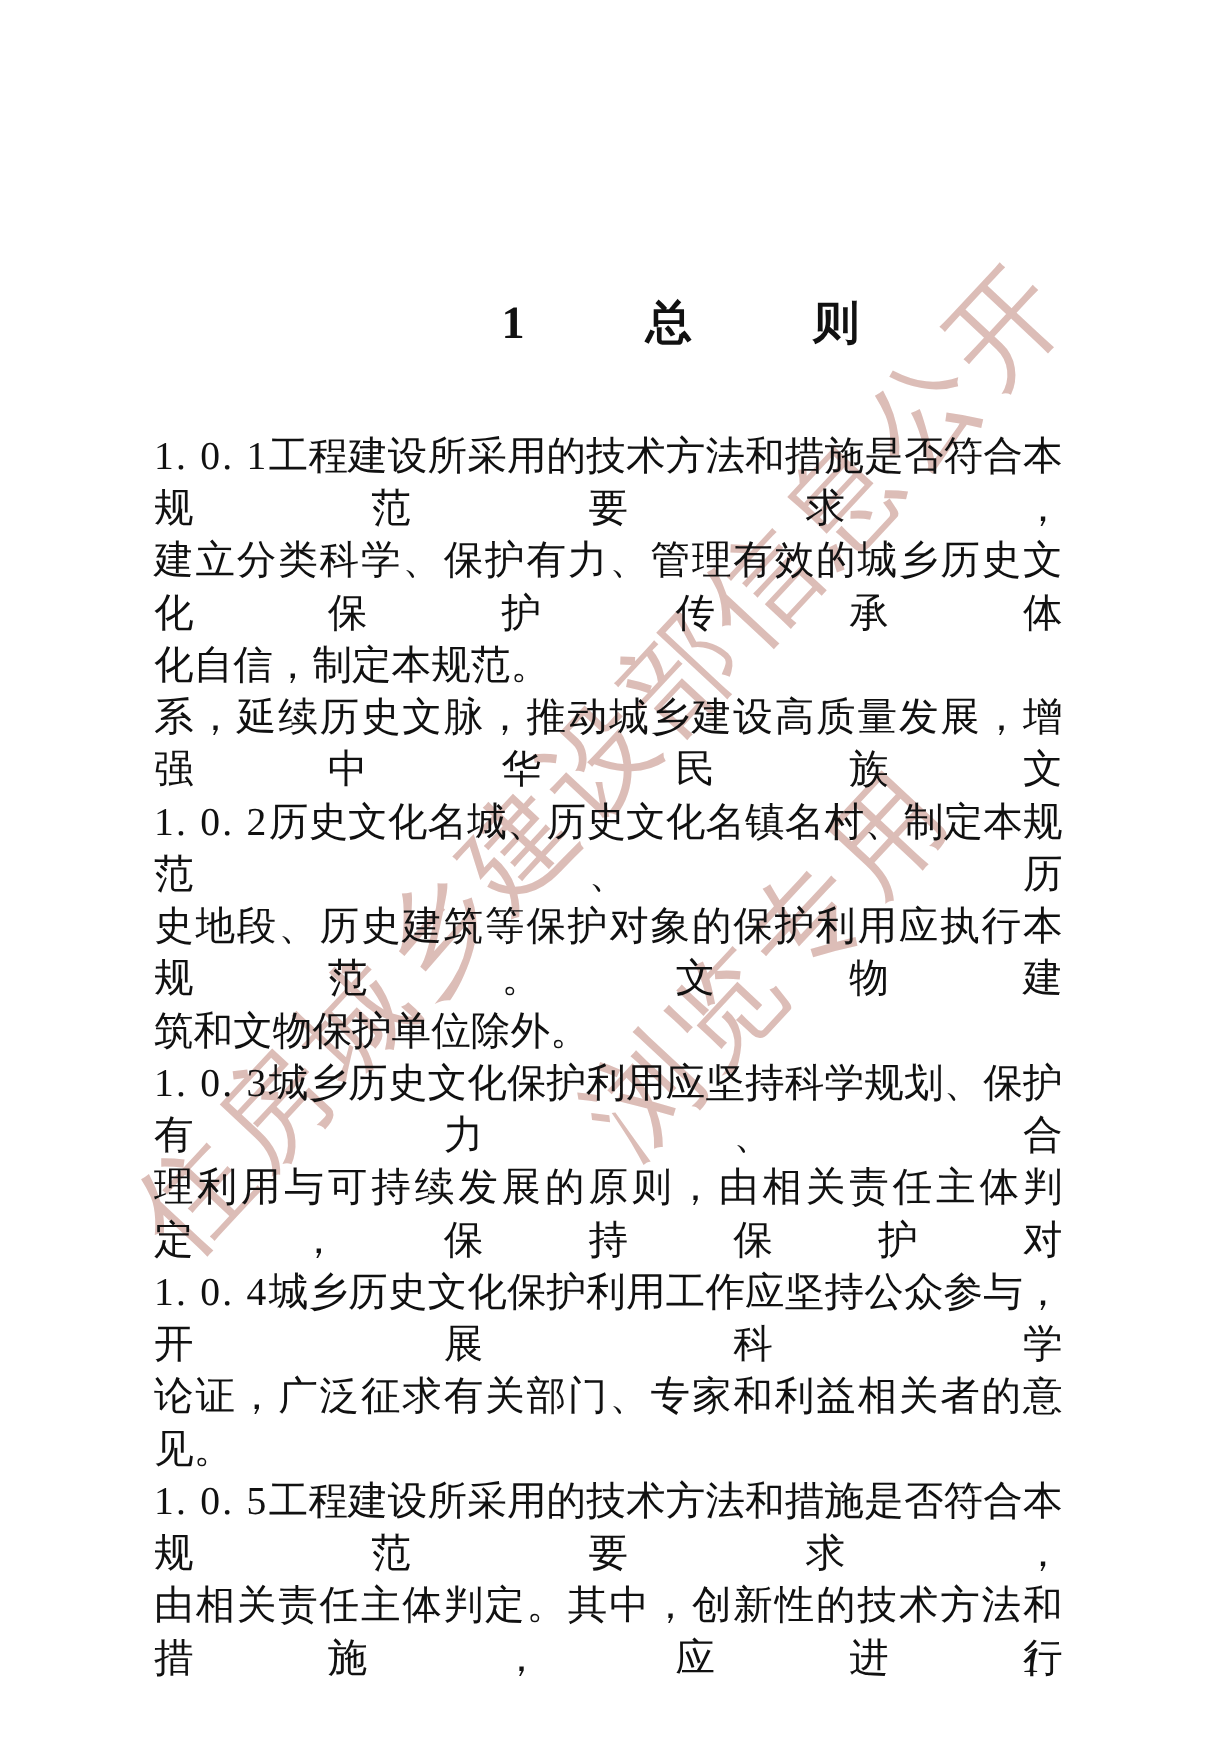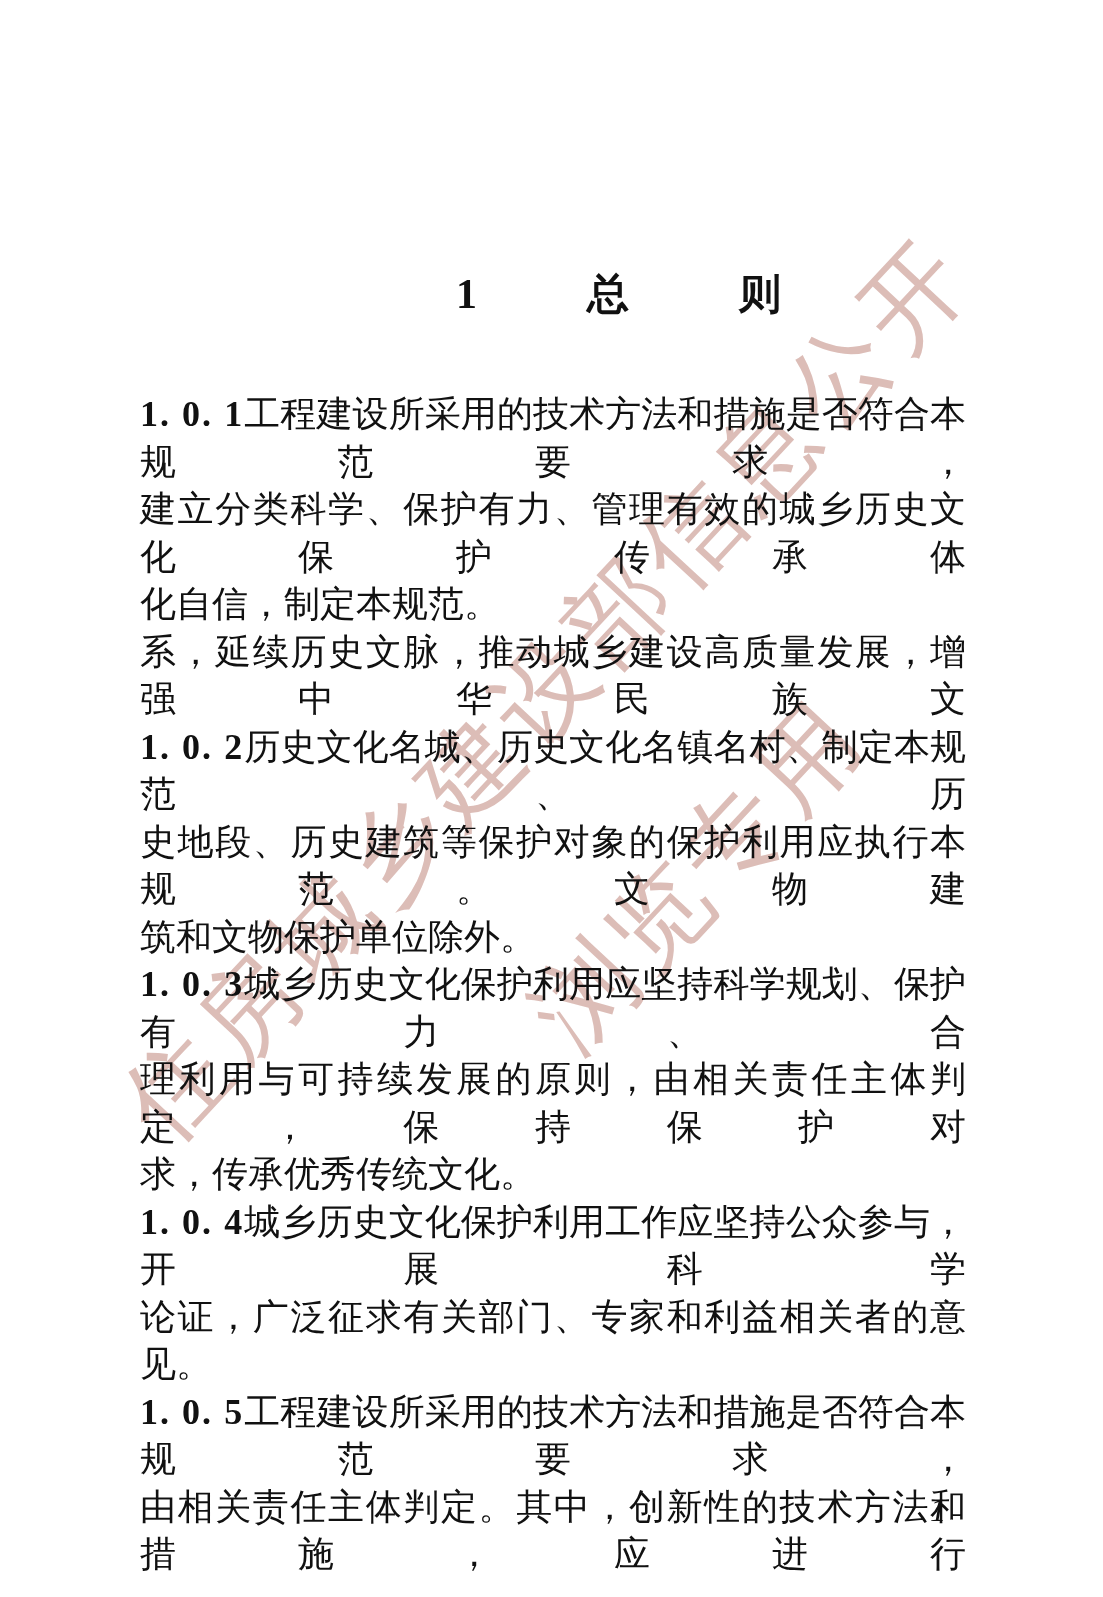--- a/index.html
+++ b/index.html
@@ -47,21 +47,21 @@
     font-size: 36px;
     line-height: 47.5px;
     z-index: 2;
   }
   .line {
     text-align: justify;
     text-align-last: justify;
   }
   .line.end { text-align-last: left; }
   .num {
-    font-weight: bold;
+    font-weight: normal;
     letter-spacing: 2px;
   }
 
   
   .page-num {
     position: absolute;
     top: 1492px; left: 930px;
     font-size: 33px;
     font-style: italic;
     z-index: 2;
@@ -90,21 +90,20 @@
 
   <div class="para">
     <div class="line"><span class="num">1. 0. 2</span><span class="lt">历史文化名城、历史文化名镇名村、制定本规范、历</span></div>
     <div class="line">史地段、历史建筑等保护对象的保护利用应执行本规范。文物建</div>
     <div class="line end">筑和文物保护单位除外。</div>
   </div>
 
   <div class="para">
     <div class="line"><span class="num">1. 0. 3</span><span class="lt">城乡历史文化保护利用应坚持科学规划、保护有力、合</span></div>
     <div class="line">理利用与可持续发展的原则，由相关责任主体判定，保持保护对</div>
-    <div class="line end">求，传承优秀传统文化。</div>
   </div>
 
   <div class="para">
     <div class="line"><span class="num">1. 0. 4</span><span class="lt">城乡历史文化保护利用工作应坚持公众参与，开展科学</span></div>
     <div class="line end">论证，广泛征求有关部门、专家和利益相关者的意见。</div>
   </div>
 
   <div class="para">
     <div class="line"><span class="num">1. 0. 5</span><span class="lt">工程建设所采用的技术方法和措施是否符合本规范要求，</span></div>
     <div class="line">由相关责任主体判定。其中，创新性的技术方法和措施，应进行</div>

